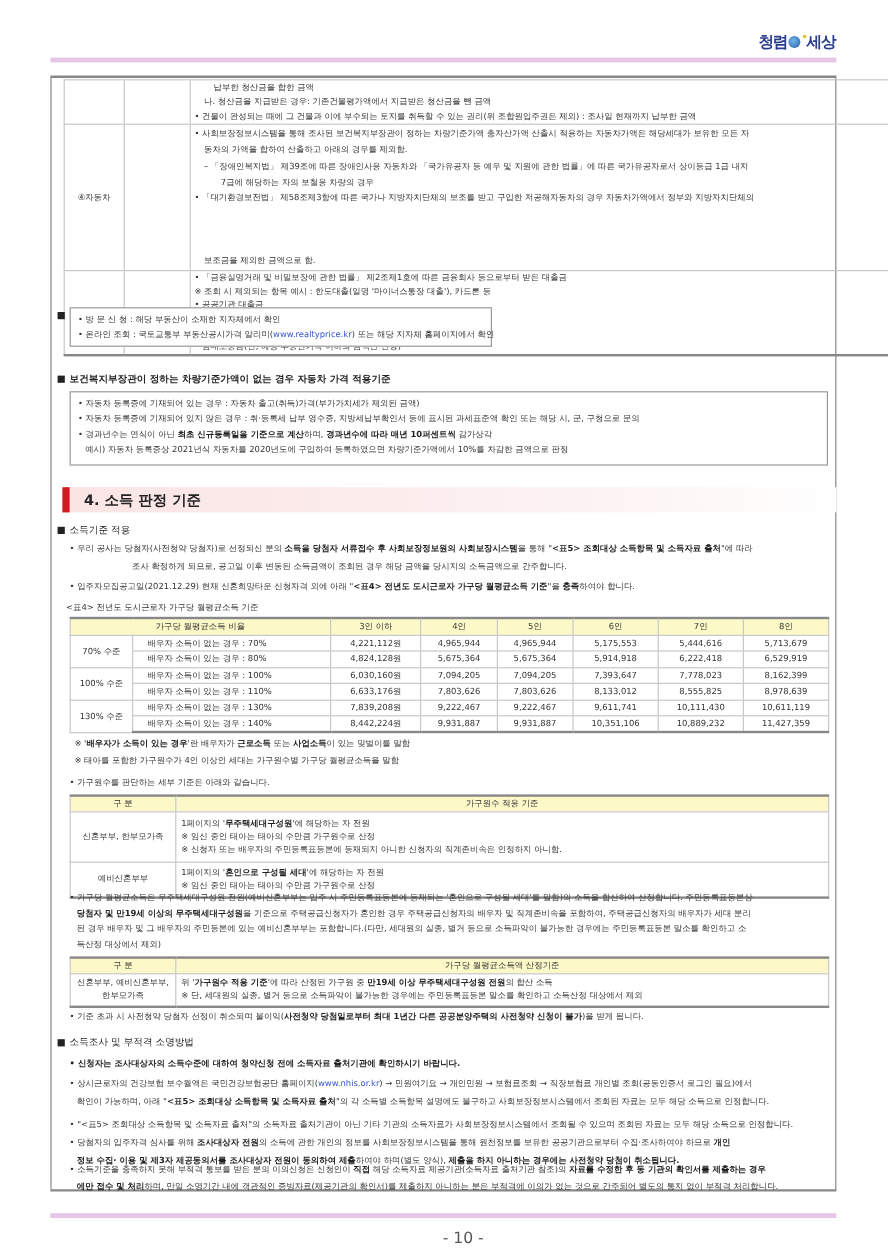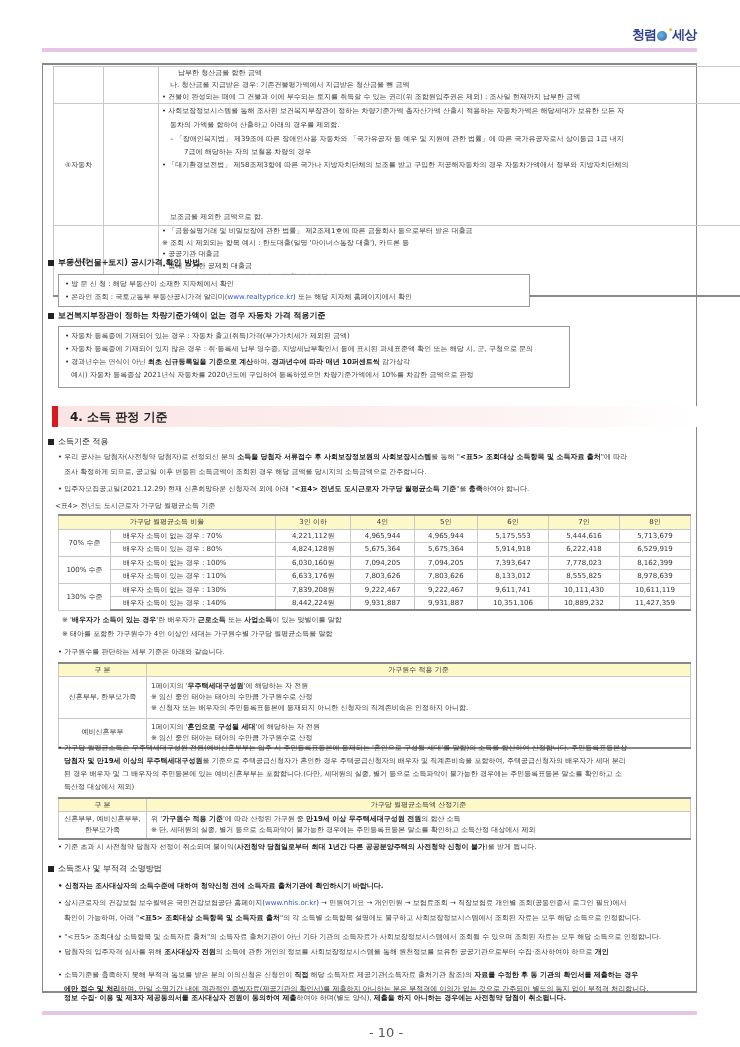--- a/index.html
+++ b/index.html
@@ -98,46 +98,46 @@
       <div style="line-height:11.5px;">• 법원에 의하여(판결문, 화해·조정조서) 확인된 사채</div>
       <div style="line-height:11.5px;">• 임대보증금(단, 해당 부동산가액 이하의 금액만 반영)</div>
     </td>
   </tr>
 </tbody>
   </table>
 
 <div class="sec-head" style="top:257px;">
   <span class="sq"></span><span>부동산(건물+토지) 공시가격 확인 방법</span>
 </div>
-<div class="box" style="top:274px;width:472px;height:33px;">
+<div class="box" style="top:256px;width:352px;height:33px;">
   <div class="ln">• 방 문 신 청 : 해당 부동산이 소재한 지자체에서 확인</div>
   <div class="ln"><span>• 온라인 조회 : 국토교통부 부동산공시가격 알리미(</span><span class="link">www.realtyprice.kr</span><span>) 또는 해당 지자체 홈페이지에서 확인</span></div>
 </div>
 
 <div class="sec-head" style="top:310px;">
   <span class="sq"></span><span>보건복지부장관이 정하는 차량기준가액이 없는 경우 자동차 가격 적용기준</span>
 </div>
-<div class="box" style="top:326px;width:512px;height:62px;">
+<div class="box" style="top:326px;width:632px;height:62px;">
   <div class="ln">• 자동차 등록증에 기재되어 있는 경우 : 자동차 출고(취득)가격(부가가치세가 제외된 금액)</div>
   <div class="ln">• 자동차 등록증에 기재되어 있지 않은 경우 : 취·등록세 납부 영수증, 지방세납부확인서 등에 표시된 과세표준액 확인 또는 해당 시, 군, 구청으로 문의</div>
   <div class="ln"><span>• 경과년수는 연식이 아닌 </span><b>최초 신규등록일을 기준으로 계산</b><span>하며, </span><b>경과년수에 따라 매년 10퍼센트씩</b><span> 감가상각</span></div>
   <div class="ln" style="padding-left:6px;">예시) 자동차 등록증상 2021년식 자동차를 2020년도에 구입하여 등록하였으면 차량기준가액에서 10%를 차감한 금액으로 판정</div>
 </div>
 
 <div class="chapter">
   <div class="bar"></div>
   <div class="txt">4. 소득 판정 기준</div>
 </div>
 
 <div class="sec-head" style="top:436px;font-weight:normal;">
   <span class="sq"></span><span>소득기준 적용</span>
 </div>
 <div class="para nowrap" style="top:451px;">
   <div><span>• 우리 공사는 당첨자(사전청약 당첨자)로 선정되신 분의 </span><b>소득을 당첨자 서류접수 후 사회보장정보원의 사회보장시스템</b><span>을 통해 "</span><b>&lt;표5&gt; 조회대상 소득항목 및 소득자료 출처</b><span>"에 따라</span></div>
-  <div style="padding-left:6px;line-height:16px;">조사 확정하게 되므로, 공고일 이후 변동된 소득금액이 조회된 경우 해당 금액을 당시지의 소득금액으로 간주합니다.</div>
+  <div style="padding-left:6px;line-height:16px;margin-left:46px;">조사 확정하게 되므로, 공고일 이후 변동된 소득금액이 조회된 경우 해당 금액을 당시지의 소득금액으로 간주합니다.</div>
 </div>
 <div class="para nowrap" style="top:483px;">
   <span>• 입주자모집공고일(2021.12.29) 현재 신혼희망타운 신청자격 외에 아래 "</span><b>&lt;표4&gt; 전년도 도시근로자 가구당 월평균소득 기준</b><span>"을 </span><b>충족</b><span>하여야 합니다.</span>
 </div>
 
 <div class="para nowrap" style="top:500px;left:55px;">&lt;표4&gt; 전년도 도시근로자 가구당 월평균소득 기준</div>
 <table class="income-table">
   <thead>
     <tr>
       <th colspan="2">가구당 월평균소득 비율</th>
@@ -276,21 +276,21 @@
 <div class="para nowrap" style="top:880px;">
   <b>• 신청자는 조사대상자의 소득수준에 대하여 청약신청 전에 소득자료 출처기관에 확인하시기 바랍니다.</b>
 </div>
 <div class="para nowrap" style="top:897px;">
   <div><span>• 상시근로자의 건강보험 보수월액은 국민건강보험공단 홈페이지(</span><span class="link">www.nhis.or.kr</span><span>) → 민원여기요 → 개인민원 → 보험료조회 → 직장보험료 개인별 조회(공동인증서 로그인 필요)에서</span></div>
   <div style="padding-left:6px;line-height:16px;"><span>확인이 가능하며, 아래 "</span><b>&lt;표5&gt; 조회대상 소득항목 및 소득자료 출처</b><span>"의 각 소득별 소득항목 설명에도 불구하고 사회보장정보시스템에서 조회된 자료는 모두 해당 소득으로 인정합니다.</span></div>
 </div>
 <div class="para nowrap" style="top:931px;">• "&lt;표5&gt; 조회대상 소득항목 및 소득자료 출처"의 소득자료 출처기관이 아닌 기타 기관의 소득자료가 사회보장정보시스템에서 조회될 수 있으며 조회된 자료는 모두 해당 소득으로 인정합니다.</div>
 <div class="para nowrap" style="top:946px;">
   <div><span>• 당첨자의 입주자격 심사를 위해 </span><b>조사대상자 전원</b><span>의 소득에 관한 개인의 정보를 사회보장정보시스템을 통해 원천정보를 보유한 공공기관으로부터 수집·조사하여야 하므로 </span><b>개인</b></div>
-  <div style="padding-left:6px;line-height:16px;margin-top:31px;"><b>정보 수집· 이용 및 제3자 제공동의서를 조사대상자 전원이 동의하여 제출</b><span>하여야 하며(별도 양식), </span><b>제출을 하지 아니하는 경우에는 사전청약 당첨이 취소됩니다.</b></div>
+  <div style="padding-left:6px;line-height:16px;"><b>정보 수집· 이용 및 제3자 제공동의서를 조사대상자 전원이 동의하여 제출</b><span>하여야 하며(별도 양식), </span><b>제출을 하지 아니하는 경우에는 사전청약 당첨이 취소됩니다.</b></div>
 </div>
 <div class="para nowrap" style="top:969px;">
   <div><span>• 소득기준을 충족하지 못해 부적격 통보를 받은 분의 이의신청은 신청인이 </span><b>직접</b><span> 해당 소득자료 제공기관(소득자료 출처기관 참조)의 </span><b>자료를 수정한 후 동 기관의 확인서를 제출하는 경우</b></div>
   <div style="padding-left:6px;line-height:14px;"><b>에만 접수 및 처리</b><span>하며, 만일 소명기간 내에 객관적인 증빙자료(제공기관의 확인서)를 제출하지 아니하는 분은 부적격에 이의가 없는 것으로 간주되어 별도의 통지 없이 부적격 처리합니다.</span></div>
 </div>
 
 <div class="bottom-rule"></div>
 <div class="page-num">- 10 -</div>
 
 </body></html>

